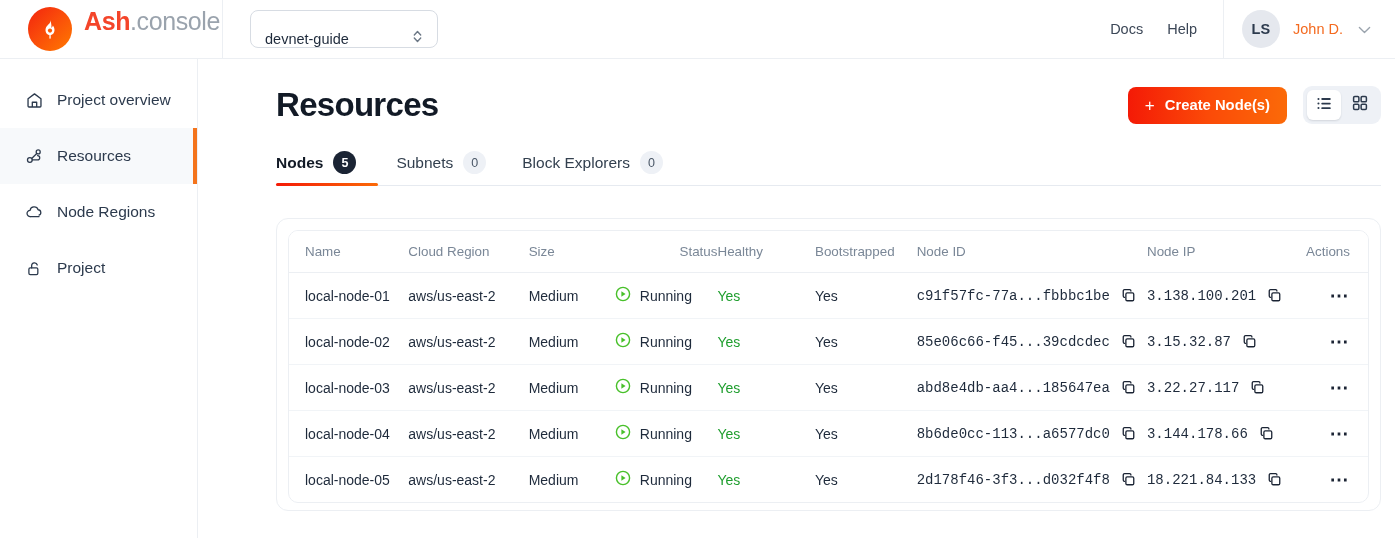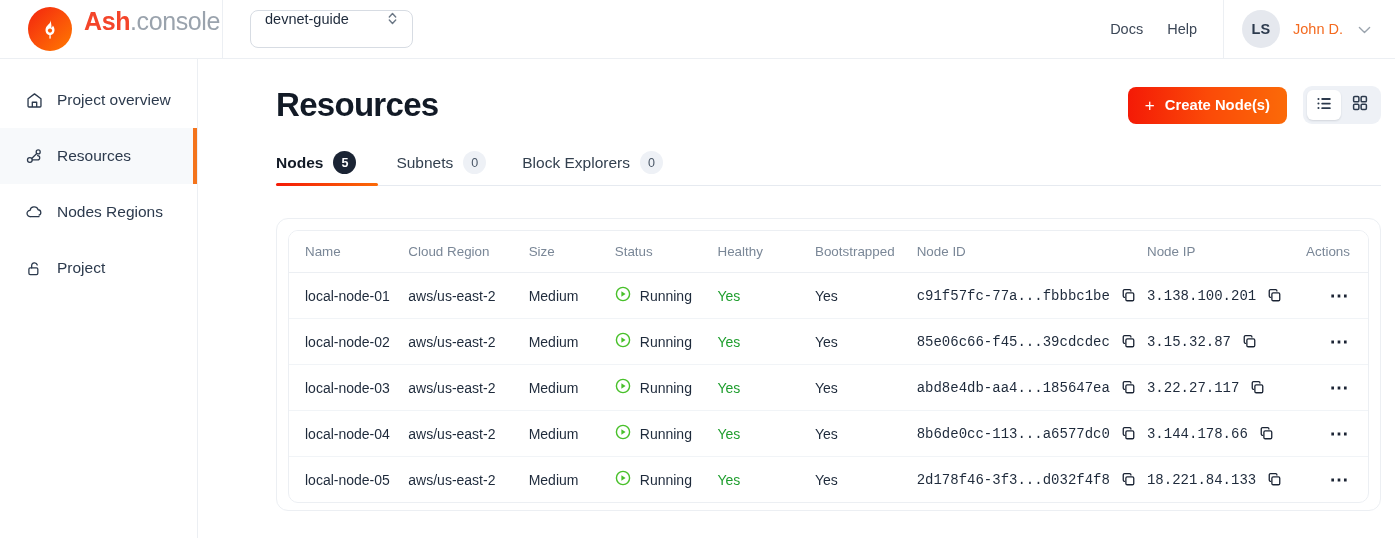--- a/index.html
+++ b/index.html
@@ -30,24 +30,24 @@
   }
   .logo-mark svg { display: block; }
   .brand-text { font-size: 25px; font-weight: 700; letter-spacing: -0.4px; white-space: nowrap; }
   .brand-ash { color: #f4452a; }
   .brand-console { color: #9aa3ad; font-weight: 400; }
 
   .topbar-divider { width: 1px; height: 59px; background: #eceff3; }
 
   .project-select-wrap { padding-left: 27px; }
   .project-select {
-    width: 163px; height: 38px;
+    width: 188px; height: 38px;
     border: 1px solid #d7dce3; border-radius: 8px;
     background: #fff;
-    display: flex; align-items: flex-start; justify-content: space-between;
+    display: flex; align-items: flex-end; justify-content: space-between;
     padding: 0 13px 0 14px;
     font-size: 14.5px; color: #1e2a3b;
     cursor: pointer;
   }
   .select-chevrons { color: #6b7785; flex: 0 0 auto; }
 
   .topbar-right {
     margin-left: auto; display: flex; align-items: center;
     gap: 0; padding-right: 24px; height: 59px;
   }
@@ -173,21 +173,21 @@
     font-size: 14px; color: #1e2a3b;
     padding: 13px 0; border-bottom: 1px solid #f1f4f7;
     white-space: nowrap;
   }
   tbody tr:last-child td { border-bottom: none; }
   th:first-child, td:first-child { padding-left: 16px; }
 
   .col-name { width: 115px; }
   .col-region { width: 116px; }
   .col-size { width: 83px; }
-  .col-status { width: 99px; }
+  .col-status { width: 99px; text-align: right; }
   .col-healthy { width: 94px; }
   .col-boot { width: 98px; }
   .col-nodeid { width: 222px; }
   .col-nodeip { width: 138px; }
   .col-actions { width: 75px; text-align: right; padding-right: 18px; }
   th.col-actions { text-align: right; padding-right: 18px; }
 
   .status-cell { display: flex; align-items: center; gap: 9px; }
   .yes-green { color: #1f9e2e; }
   .mono { font-family: "Liberation Mono", "DejaVu Sans Mono", monospace; font-size: 14px; color: #1e2a3b; }
@@ -273,21 +273,21 @@
       <span>Resources</span>
     </div>
 
     <div class="nav-item">
       <span class="nav-icon">
         <svg width="19" height="19" viewBox="0 0 20 20" fill="none" aria-hidden="true">
           <path d="M5.6 14.3a3.3 3.3 0 0 1-.3-6.6 4.4 4.4 0 0 1 8.5-.6 2.9 2.9 0 0 1 1 5.6" stroke="currentColor" stroke-width="1.35" stroke-linecap="round" stroke-linejoin="round"></path>
           <path d="M5.6 14.3h9.2" stroke="currentColor" stroke-width="1.35" stroke-linecap="round"></path>
         </svg>
       </span>
-      <span>Nodes Regions</span>
+      <span>Node Regions</span>
     </div>
 
     <div class="nav-item">
       <span class="nav-icon">
         <svg width="19" height="19" viewBox="0 0 20 20" fill="none" aria-hidden="true">
           <rect x="4.1" y="9.4" width="9.4" height="7.1" rx="1.4" stroke="currentColor" stroke-width="1.35"></rect>
           <path d="M7 9.4V6.9a3 3 0 0 1 5.9-.6" stroke="currentColor" stroke-width="1.35" stroke-linecap="round"></path>
         </svg>
       </span>
       <span>Project</span>

